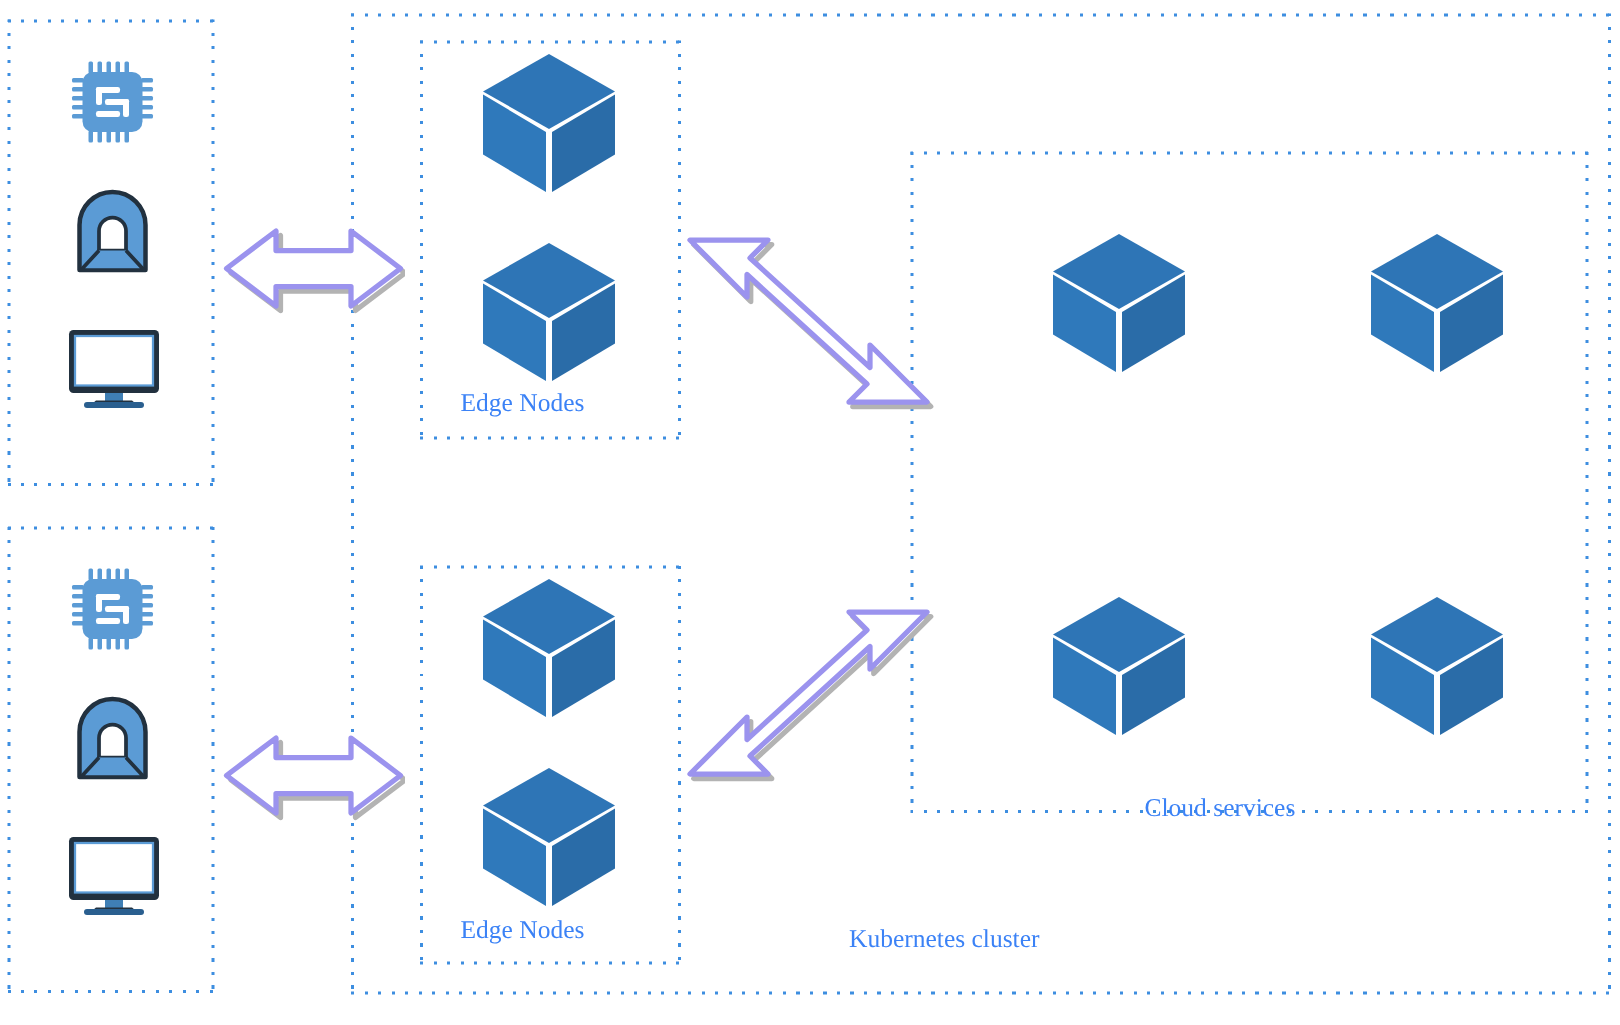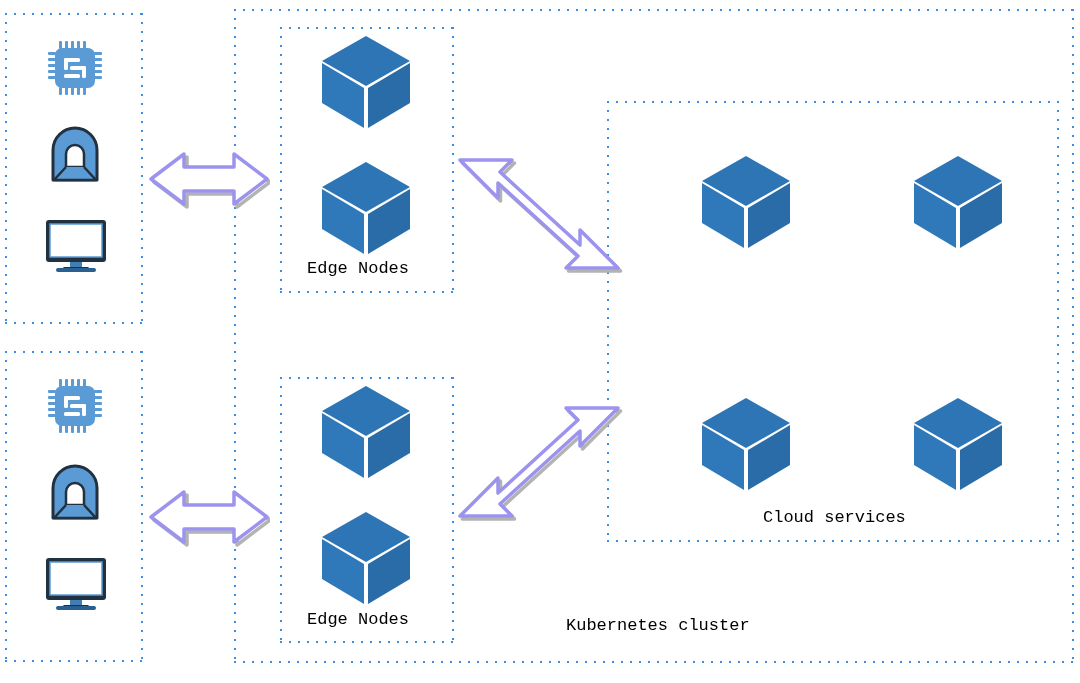--- a/index.html
+++ b/index.html
@@ -30,23 +30,23 @@
       repeating-linear-gradient(to bottom, #3d8ee0 0 2px, transparent 2px 9px),
       repeating-linear-gradient(to bottom, #3d8ee0 0 2px, transparent 2px 9px);
     background-size: 100% 2px, 100% 2px, 2px 100%, 2px 100%;
     background-position: left top, left bottom, left top, right top;
     background-repeat: no-repeat;
   }
 
   
   .boxlabel {
     position: absolute;
-    color: #000000;
+    color: #3b82f6;
     font-size: 17px;
-    font-family: Liberation Mono, monospace;
+    font-family: Liberation Serif, serif;
     white-space: nowrap;
     letter-spacing: 0px;
     line-height: 1;
   }
 
   
   .icon {
     position: absolute;
   }
   .cube {
@@ -60,21 +60,21 @@
 </style>
 </head>
 <body>
 
 <div id="canvas">
 
   <div class="dotbox" style="left:234px; top:9px; width:840px; height:654px;"></div>
   <div class="boxlabel" style="left:566px; top:617px;">Kubernetes cluster</div>
 
   <div class="dotbox" style="left:607px; top:101px; width:452px; height:441px;"></div>
-  <div class="boxlabel" style="left:763px; top:509px;">Cloud services</div>
+  <div class="boxlabel" style="left:763px; top:530px;">Cloud services</div>
 
   <div class="cube" style="left:700px; top:154px;">
     <svg width="92" height="96" viewBox="0 0 92 96">
       <polygon points="46,2 90,27 46,52 2,27" fill="#2e75b6"></polygon>
       <polygon points="2,29 44,54 44,94 2,69" fill="#2f79bb"></polygon>
       <polygon points="90,29 48,54 48,94 90,69" fill="#2a6ca8"></polygon>
     </svg>
   </div>
   <div class="cube" style="left:912px; top:154px;">
     <svg width="92" height="96" viewBox="0 0 92 96">

